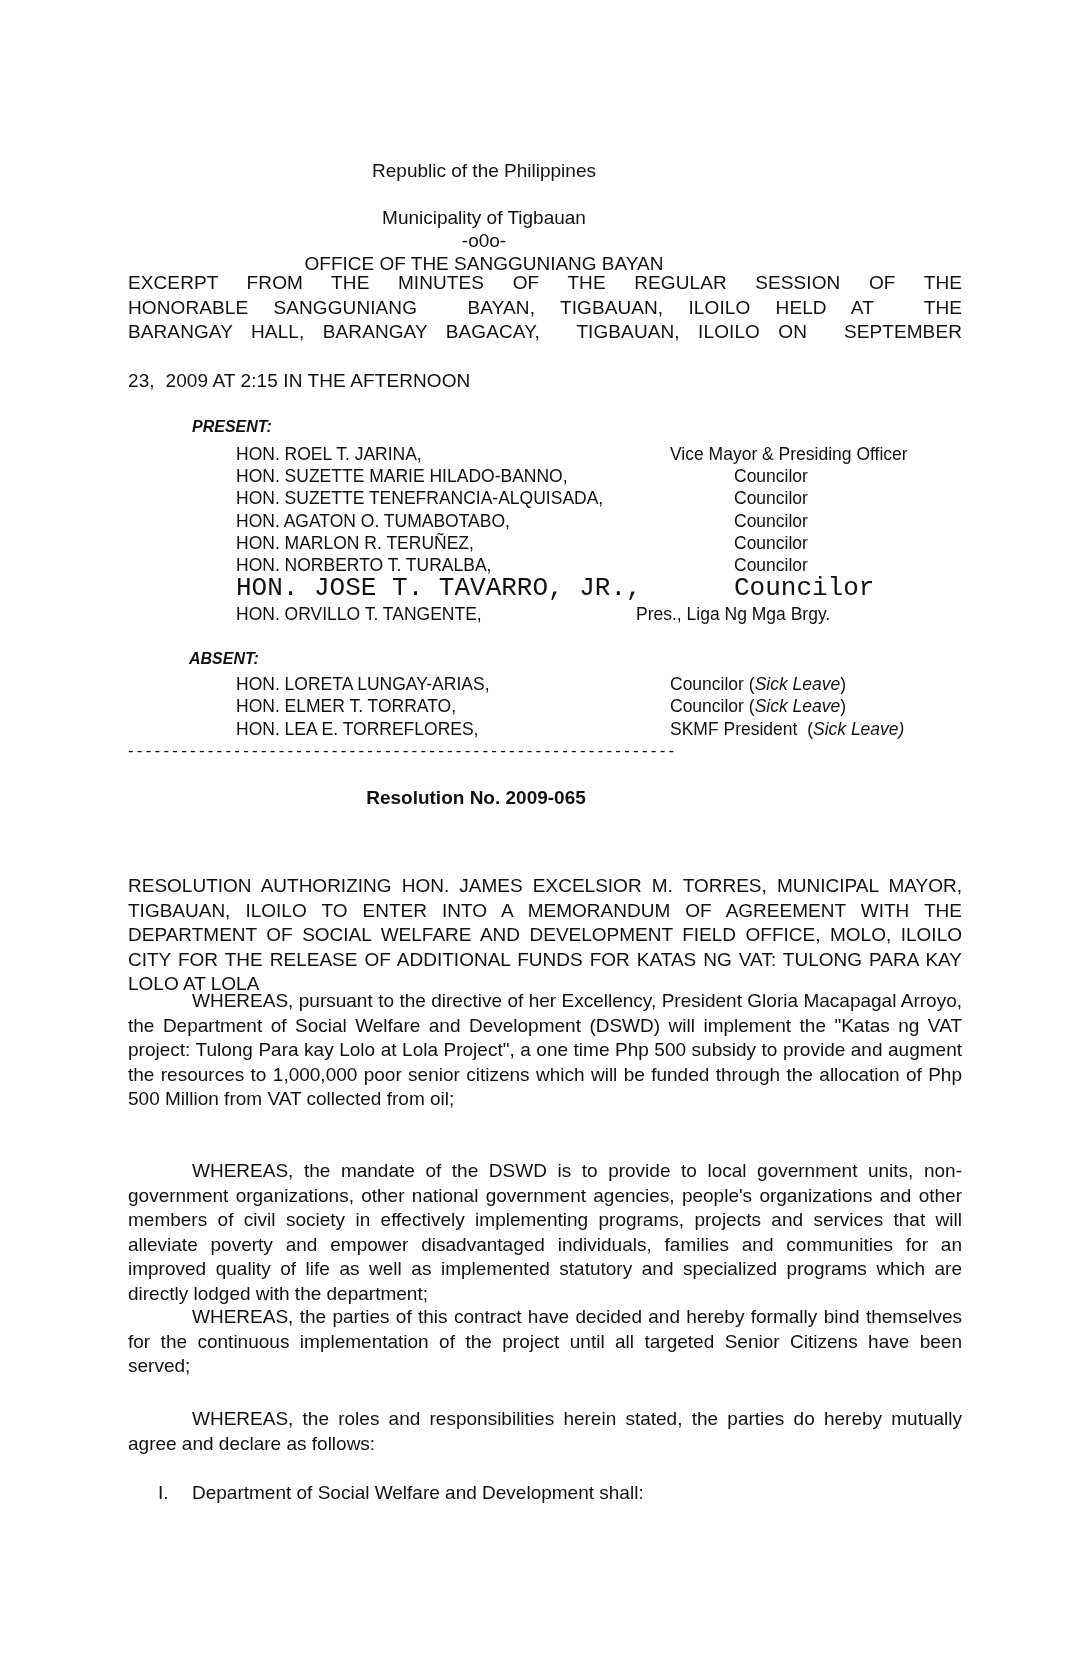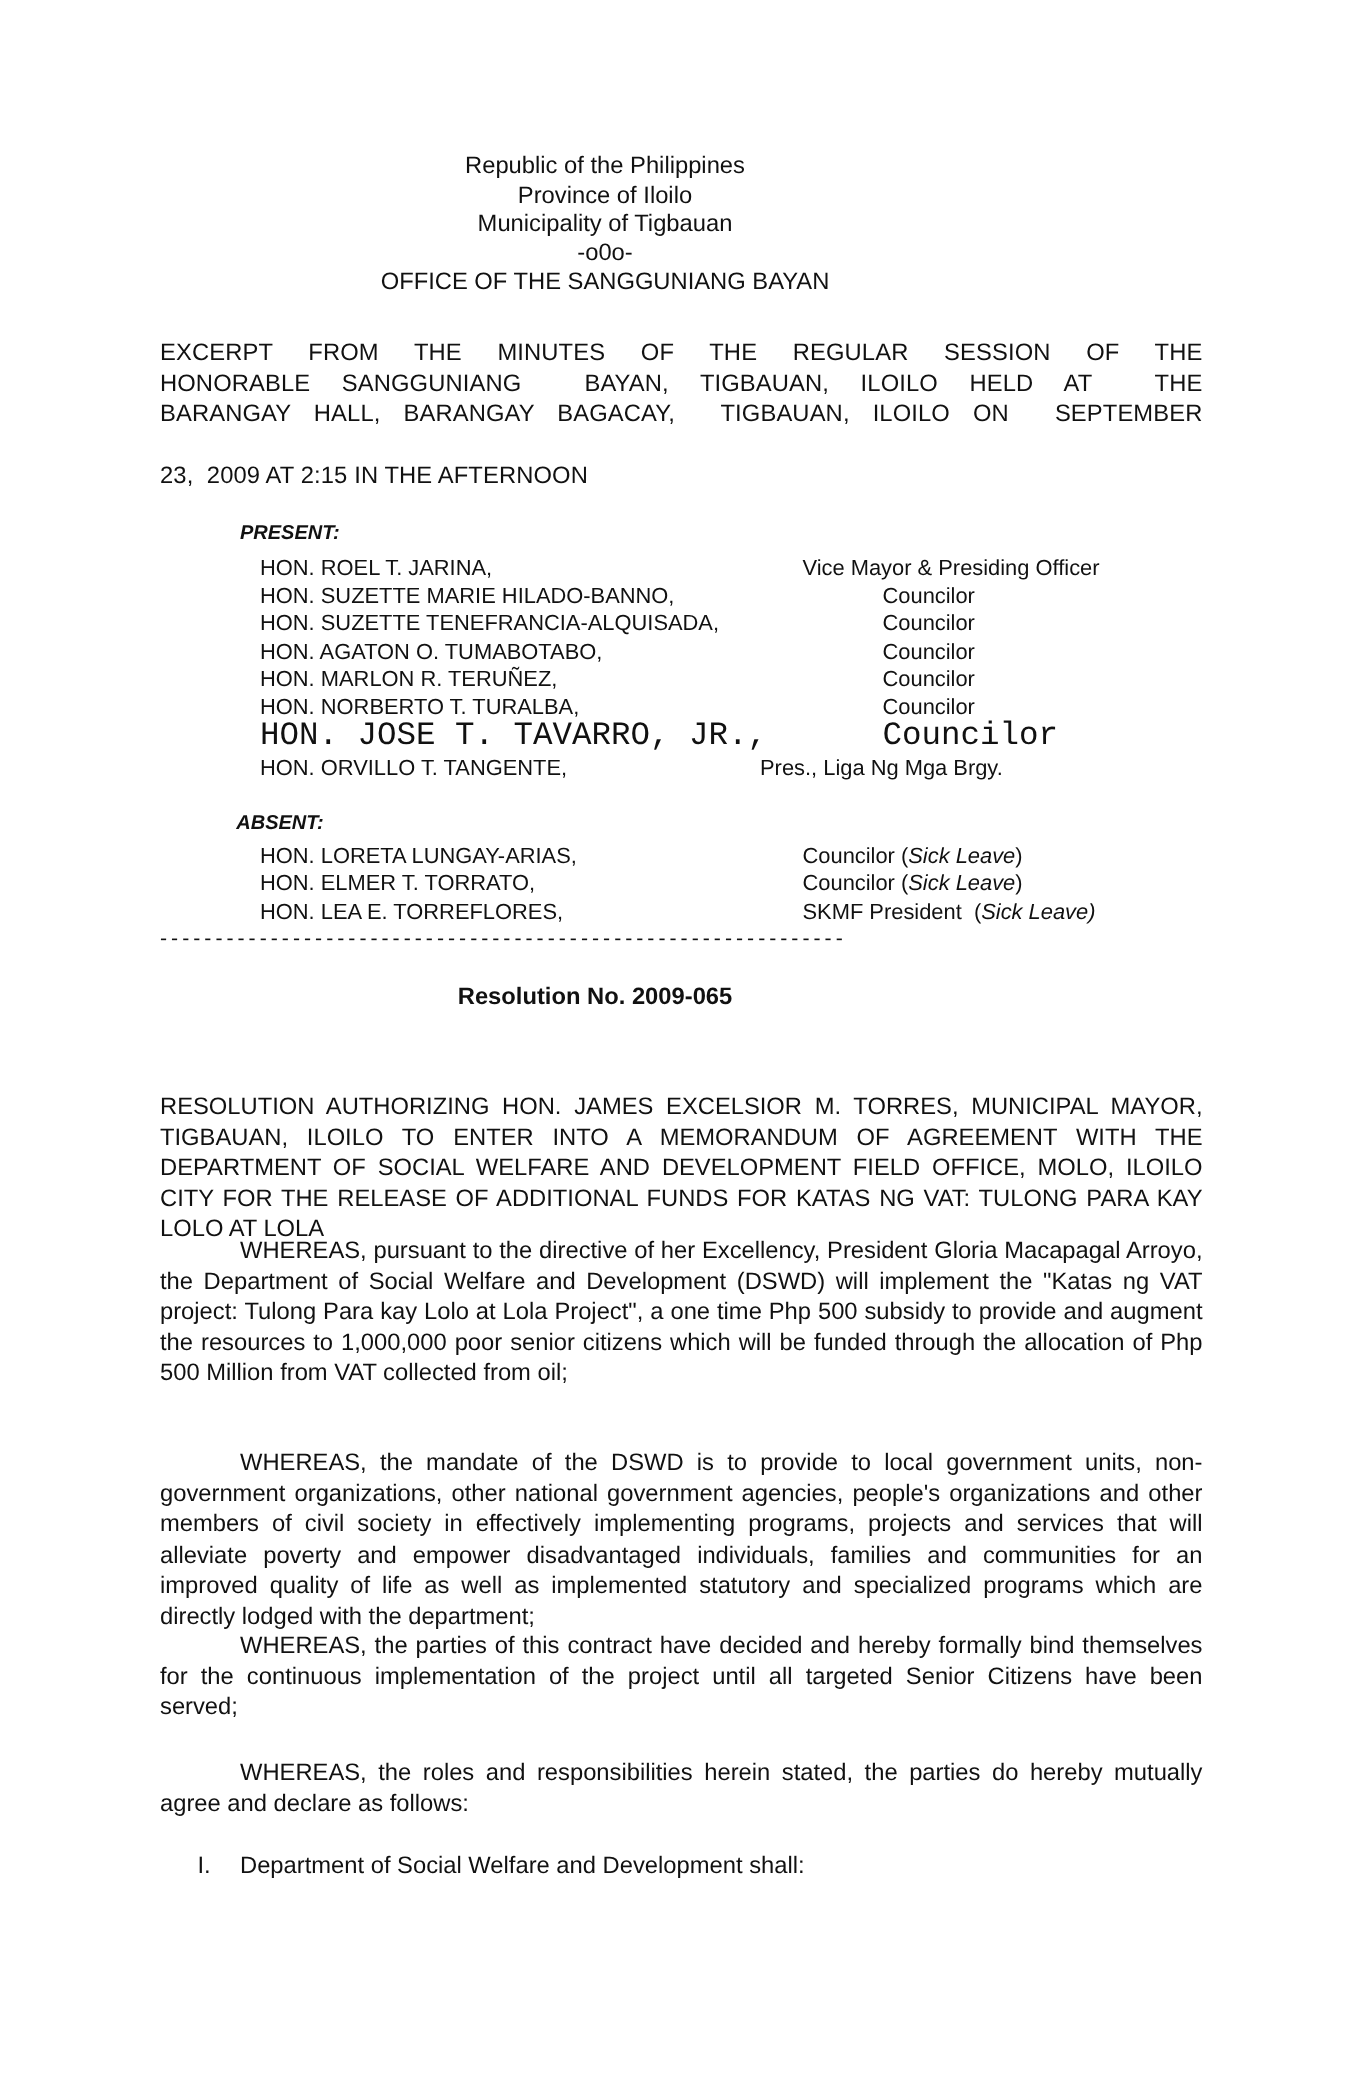--- a/index.html
+++ b/index.html
@@ -1,41 +1,40 @@
 <!DOCTYPE html>
 <html><head>
 <meta charset="utf-8">
 <style>
   html, body { margin: 0; padding: 0; background: #ffffff; }
   body { width: 1088px; height: 1664px; position: relative; overflow: hidden;
          font-family: "Liberation Sans", sans-serif; color: #111; }
   .page { position: absolute; left: 0; top: 0; width: 1088px; height: 1664px; }
-  .hdr { position: absolute; left: 0; width: 968px; text-align: center; font-size: 19px; line-height: 24px; }
+  .hdr { position: absolute; left: 0; width: 968px; text-align: center; font-size: 19px; line-height: 24px; margin-top: 38px; }
   .excerpt { position: absolute; left: 128px; width: 834px; top: 271px; font-size: 19px; line-height: 24.5px;
              text-align: justify; text-align-last: justify; letter-spacing: 0.1px; }
   .excerpt .last { text-align-last: left; margin-top: 24px; }
   .section-label { position: absolute; font-weight: bold; font-style: italic; font-size: 16px; }
-  .row { position: absolute; font-size: 17.5px; line-height: 22px; white-space: nowrap; }
+  .row { position: absolute; font-size: 17.5px; line-height: 22px; white-space: nowrap; margin-left: 28px; }
   .row.big { font-size: 26px; font-family: Liberation Mono, monospace; }
   .sep { position: absolute; left: 128px; top: 741px; font-size: 17px; letter-spacing: 3.2px; white-space: nowrap; }
   .res-no { position: absolute; left: 0; width: 952px; top: 787px; text-align: center; font-weight: bold; font-size: 19px; }
   .block { position: absolute; left: 128px; width: 834px; font-size: 19px; line-height: 24.5px; text-align: justify; }
   .block p { margin: 0; }
   .indent { text-indent: 64px; }
   .lastline-left { text-align-last: left; margin-top: 36px; }
   .item { position: absolute; left: 158px; top: 1482px; font-size: 19px; }
   .item .num { display: inline-block; width: 34px; }
 </style>
 </head>
 <body>
 
 <div class="page">
 
   <div class="hdr" style="top:121px">Republic of the Philippines</div>
-  <div class="hdr" style="top:145px">Province of Iloilo</div>
   <div class="hdr" style="top:168px">Municipality of Tigbauan</div>
   <div class="hdr" style="top:191px">-o0o-</div>
   <div class="hdr" style="top:214px">OFFICE OF THE SANGGUNIANG BAYAN</div>
 
   <div class="excerpt">
     <div style="white-space:pre">EXCERPT FROM THE MINUTES OF THE REGULAR SESSION OF THE</div>
     <div style="white-space:pre">HONORABLE SANGGUNIANG  BAYAN, TIGBAUAN, ILOILO HELD AT  THE</div>
     <div style="white-space:pre">BARANGAY HALL, BARANGAY BAGACAY,  TIGBAUAN, ILOILO ON  SEPTEMBER</div>
     <div class="last" style="white-space:pre;text-align:left">23,  2009 AT 2:15 IN THE AFTERNOON</div>
   </div>

